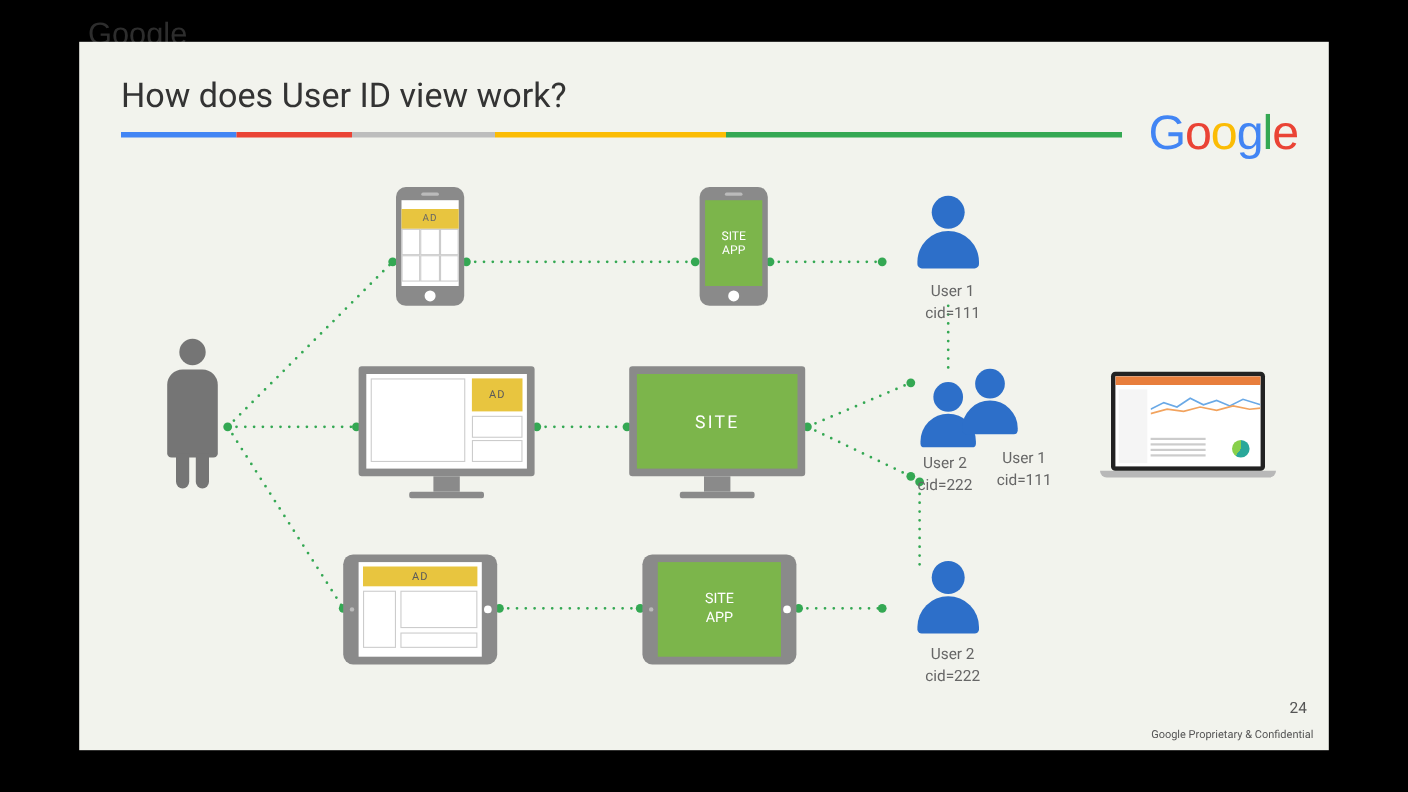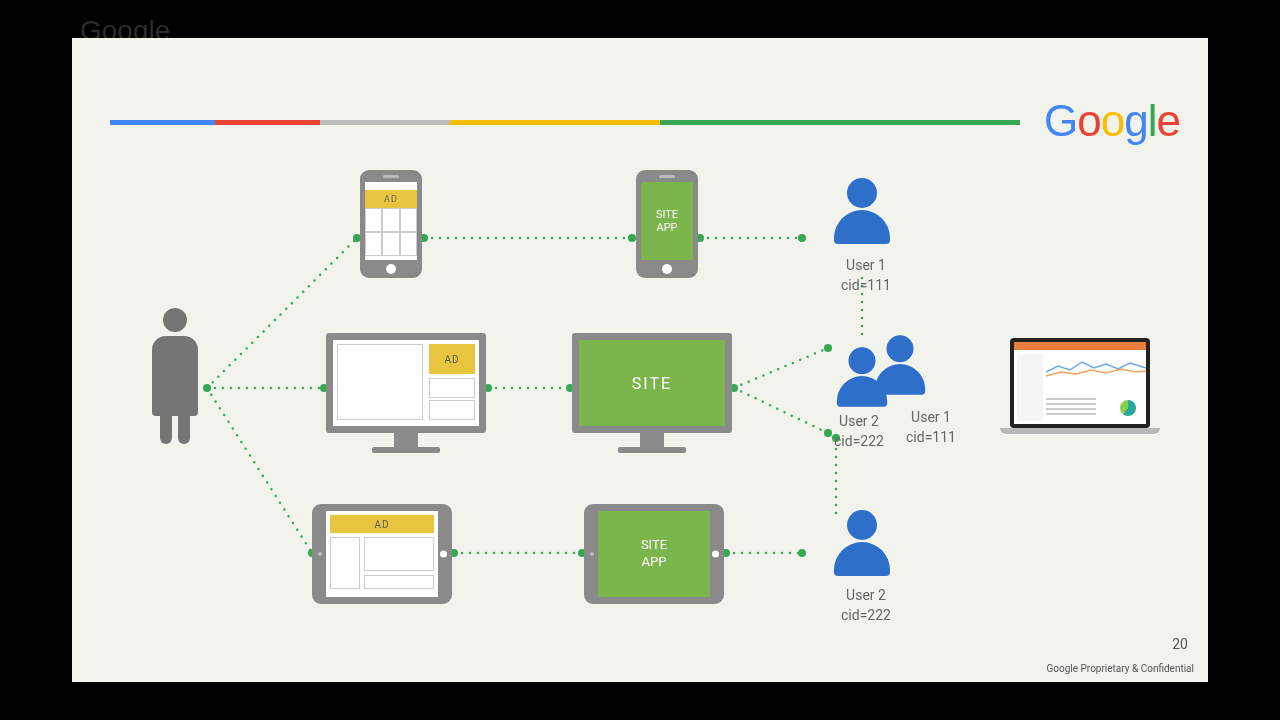--- a/index.html
+++ b/index.html
@@ -69,20 +69,21 @@
 .adblk{position:absolute;background:#e8c53f;display:flex;align-items:center;justify-content:center;font-size:10px;color:#5a5a5a;letter-spacing:1px}
 .wire{border:1px solid #ccc;position:absolute;box-sizing:border-box}
 </style>
 </head>
 <body>
 
 <div class="watermark">Google</div>
 
 <div class="slide">
 
+  <div class="title">How does User ID view work?</div>
 
   <div class="stripe">
     <div class="s-blue"></div>
       <div class="s-red"></div>
       <div class="s-grey"></div>
       <div class="s-yellow"></div>
       <div class="s-green"></div>
   </div>
 
   <div class="glogo">
@@ -255,16 +256,16 @@
             <div></div>
             <div></div>
             <div></div>
           </div>
         <div class="pie"></div>
       </div>
     </div>
     <div class="base"></div>
   </div>
 
-  <div class="page">20</div>
+  <div class="page">24</div>
   <div class="conf">Google Proprietary &amp; Confidential</div>
 
 </div>
 
 </body></html>

